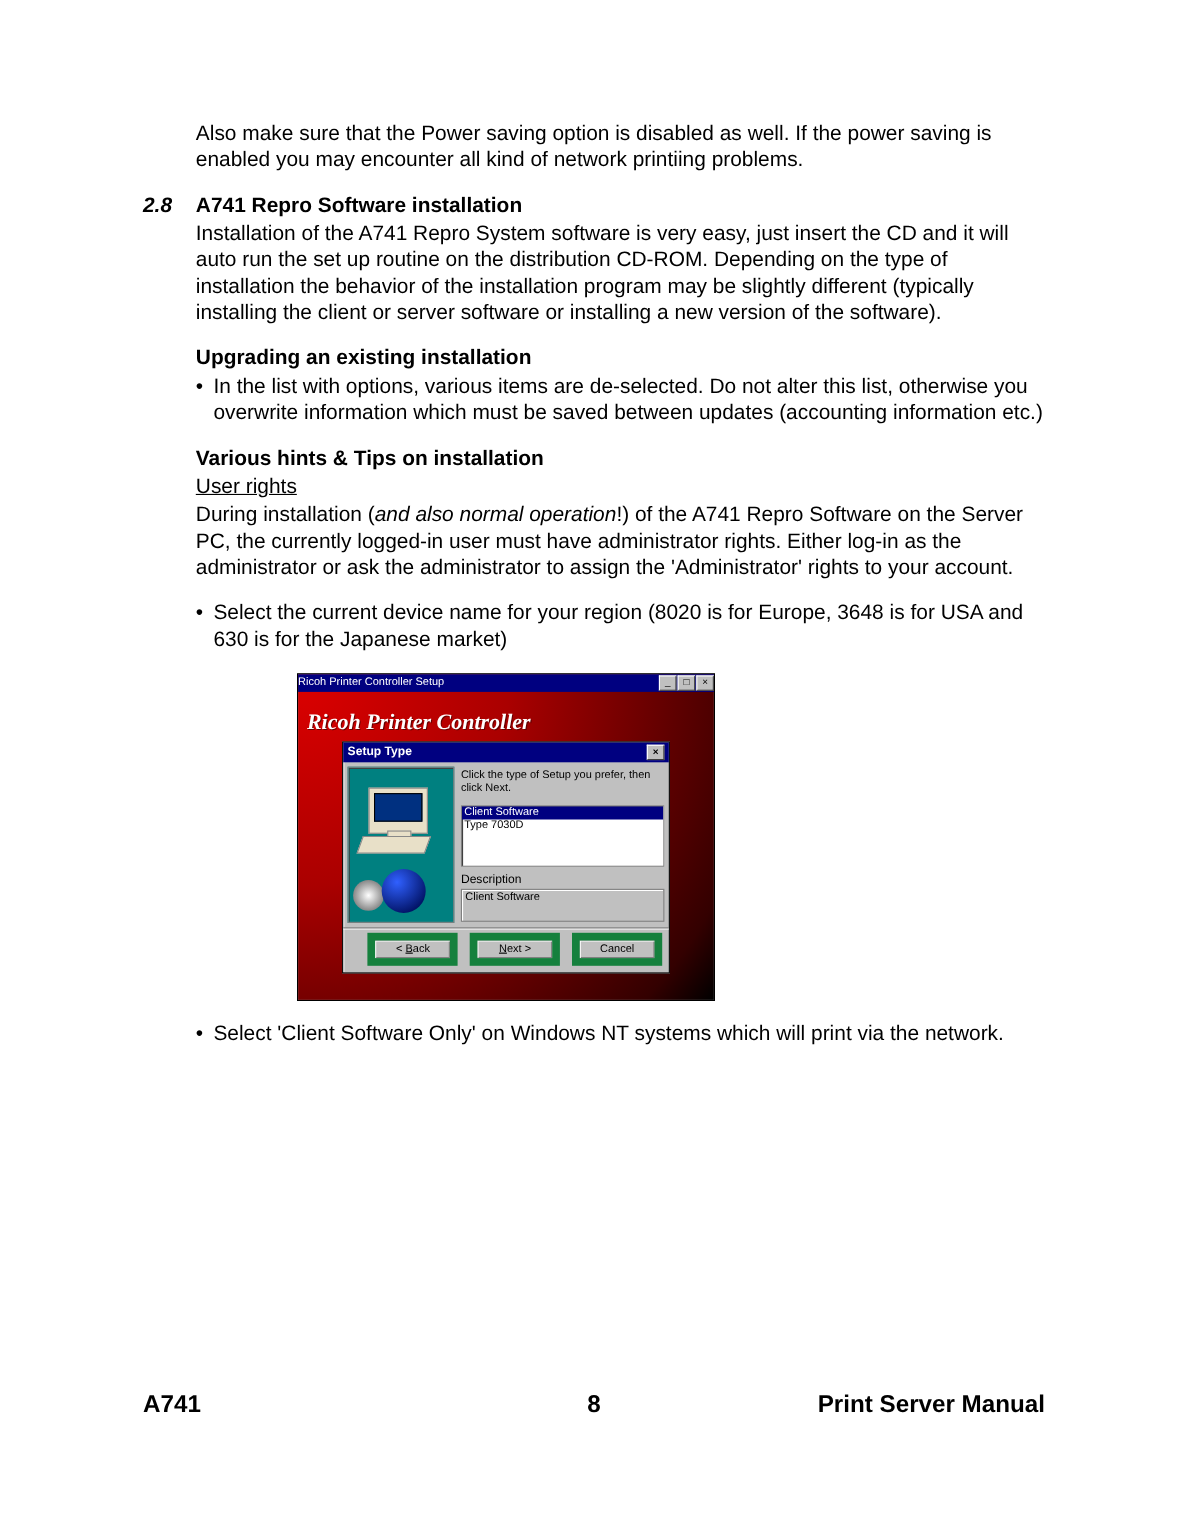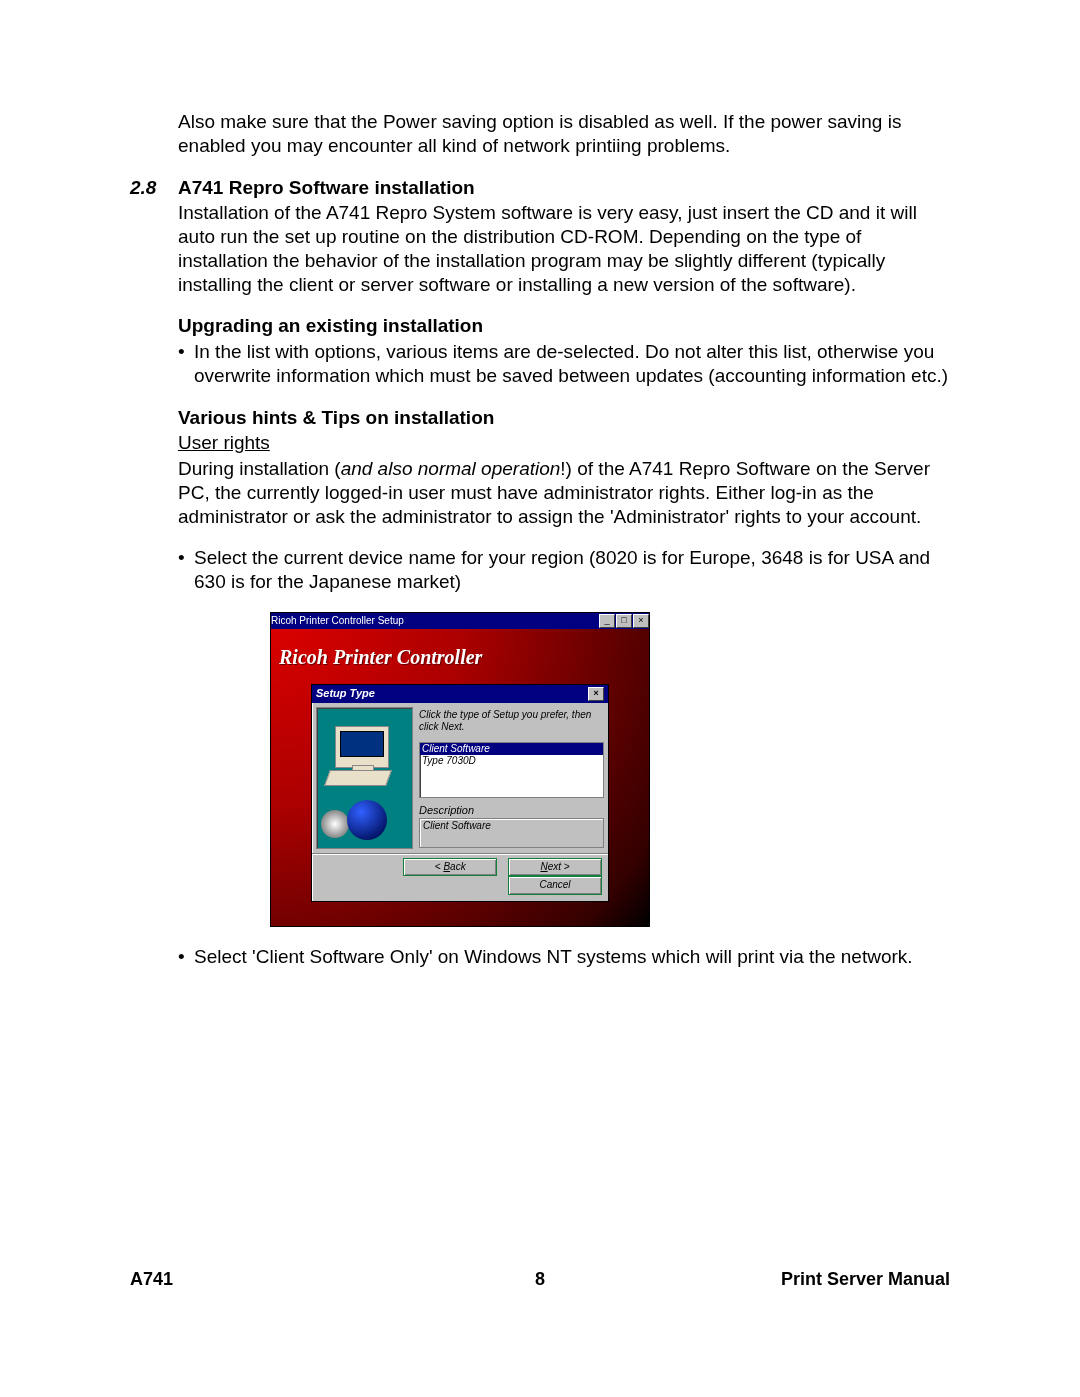--- a/index.html
+++ b/index.html
@@ -104,25 +104,24 @@
   .app-title {
     color: #fff;
     font-family: "Times New Roman", serif;
     font-style: italic;
     font-weight: bold;
     font-size: 20px;
     padding: 16px 8px 2px 8px;
     text-shadow: 1px 1px 0 #600;
   }
   .dialog {
-    margin: 12px 40px 24px 40px;
+    margin: 2px 40px 24px 40px;
     background: #c0c0c0;
     border: 1px solid #000;
     box-shadow: inset 1px 1px 0 #fff;
-    font-style: italic;
   }
   .dlg-title {
     background: #000080;
     color: #fff;
     font-weight: bold;
     font-size: 11px;
     padding: 2px 4px;
     display: flex;
     align-items: center;
   }
@@ -223,37 +222,37 @@
   }
   .dlg-buttons {
     text-align: right;
     padding: 4px 6px 6px 6px;
     border-top: 1px solid #808080;
     box-shadow: inset 0 1px 0 #fff;
   }
   .dlg-btn {
     display: inline-block;
     background: #c0c0c0;
-    border: 1px solid #15803d;
+    border: 7px solid #15803d;
     box-shadow: inset 1px 1px 0 #fff, inset -1px -1px 0 #808080;
     font-size: 10px;
-    padding: 2px 22px;
+    padding: 2px 10px;
     margin-left: 8px;
     min-width: 48px;
     text-align: center;
   }
   .dlg-btn u { text-decoration: underline; }
   .footer {
     position: absolute;
     bottom: 40px;
     left: 130px;
     right: 130px;
     display: flex;
     font-weight: bold;
-    font-size: 18px;
+    font-size: 22px;
   }
   .footer .fl { width: 33%; text-align: left; }
   .footer .fc { width: 34%; text-align: center; }
   .footer .fr { width: 33%; text-align: right; }
 </style>
 </head>
 <body>
 
 <div class="page">
 

